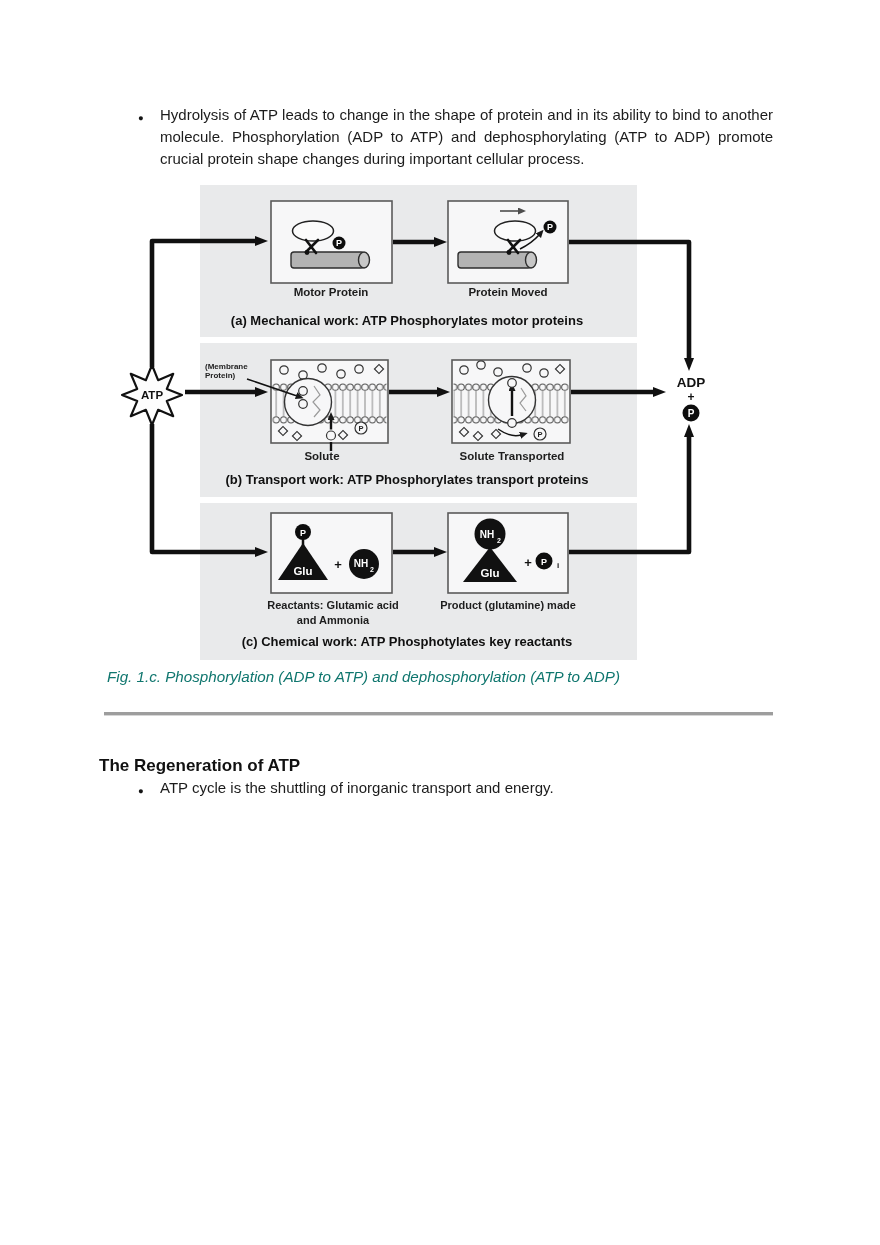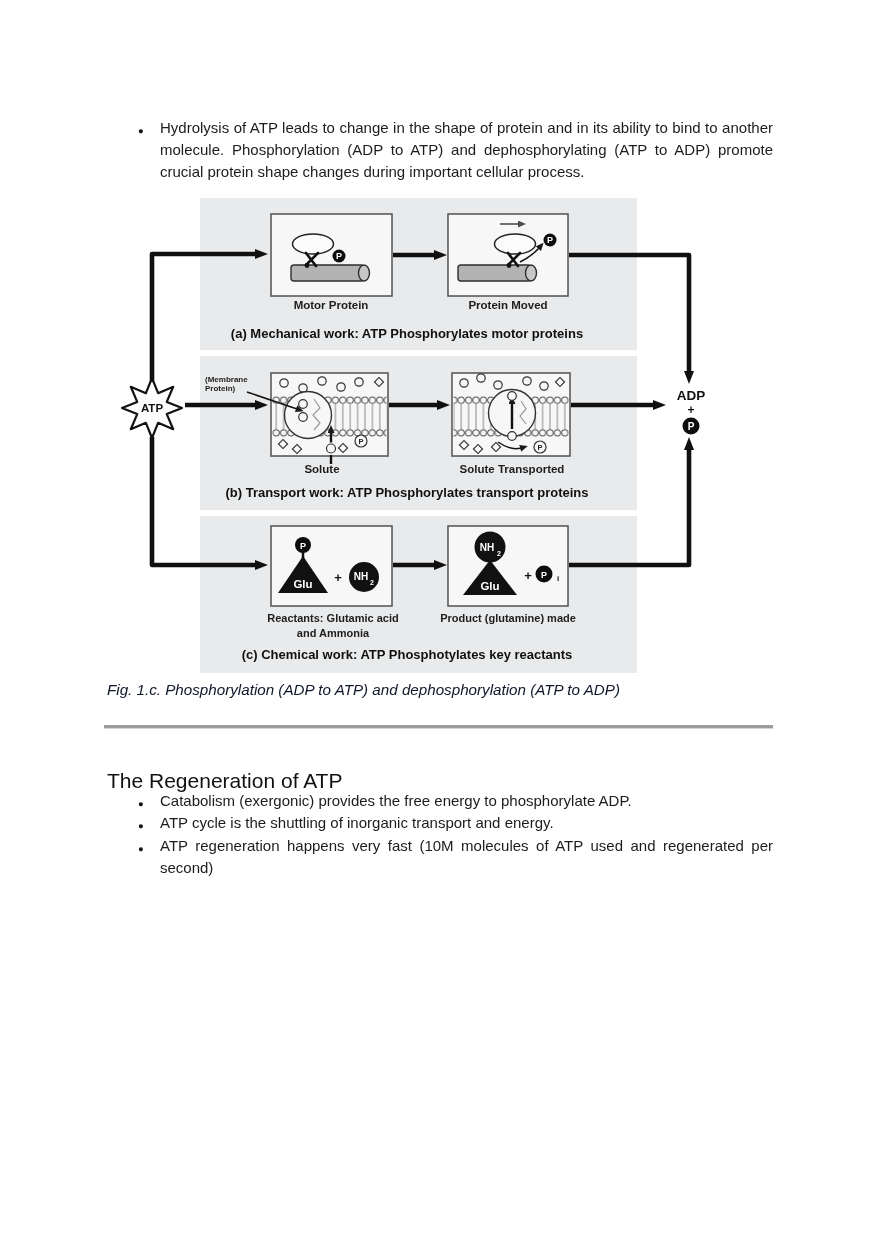--- a/index.html
+++ b/index.html
@@ -1,30 +1,30 @@
 <!DOCTYPE html>
 <html><head>
 <meta charset="utf-8">
 <style>
   html,body{margin:0;padding:0;background:#ffffff;}
   body{width:880px;height:1245px;position:relative;overflow:hidden;
        font-family:"Liberation Sans",sans-serif;color:#1c1c1c;}
-  .page{position:absolute;inset:0;background:#ffffff;margin-top:13px;}
+  .page{position:absolute;inset:0;background:#ffffff;}
 
   .blist{list-style:none;margin:0;padding:0;position:absolute;}
   .blist li{position:relative;padding-left:25px;text-align:justify;font-size:15px;}
   .blist li::before{content:"\25CF";position:absolute;left:3px;top:3px;font-size:9.5px;color:#141414;}
   .intro{left:135px;top:104px;width:638px;line-height:22px;}
   .regen{left:135px;top:777px;width:638px;line-height:22.4px;}
 
   .fig-caption{position:absolute;left:107px;top:668px;width:666px;
-               font-style:italic;font-size:15.2px;color:#0f172a;}
+               font-style:italic;font-size:15.2px;color:#0f766e;}
   .divider{position:absolute;left:104px;top:712px;width:669px;height:2.5px;
            background:#9d9d9d;border-bottom:1px solid #d6d6d6;}
-  .section-heading{position:absolute;left:107px;top:756px;font-size:21px;font-weight:normal;color:#111;}
+  .section-heading{position:absolute;left:99px;top:756px;font-size:17px;font-weight:bold;color:#111;}
 
   .figure-wrap{position:absolute;left:107px;top:183px;width:666px;height:478px;}
   svg{display:block;}
   svg text{font-family:"Liberation Sans",sans-serif;}
 
   .panel{fill:#e9eaeb;}
   .ibox{fill:#f7f7f8;stroke:#5a5a5a;stroke-width:1.6;}
   .conn{fill:none;stroke:#101010;stroke-width:4.6;stroke-linejoin:round;stroke-linecap:butt;}
   .orb{fill:#fbfbfb;stroke:#222;stroke-width:1.5;}
   .legs{stroke:#111;stroke-width:2.6;fill:none;stroke-linecap:round;}
@@ -246,18 +246,16 @@
     </svg>
   </div>
 
   <div class="fig-caption">Fig. 1.c. Phosphorylation (ADP to ATP) and dephosphorylation (ATP to ADP)</div>
 
   <div class="divider"></div>
 
   <div class="section-heading">The Regeneration of ATP</div>
 
   <ul class="blist regen">
-    <li>Catabolism (exergonic) provides the free energy to phosphorylate ADP.</li>
     <li>ATP cycle is the shuttling of inorganic transport and energy.</li>
-    <li>ATP regeneration happens very fast (10M molecules of ATP used and regenerated per second)</li>
   </ul>
 
 </div>
 
 </body></html>

